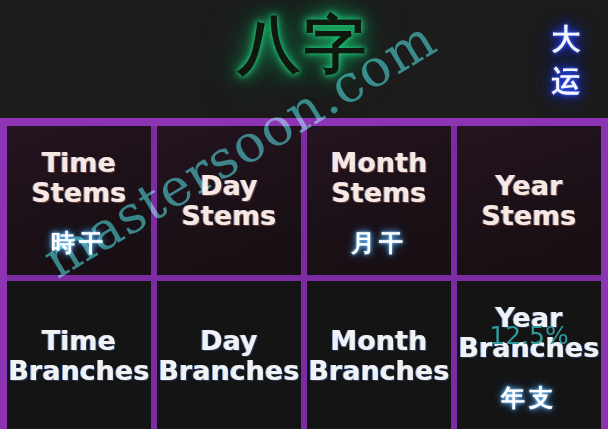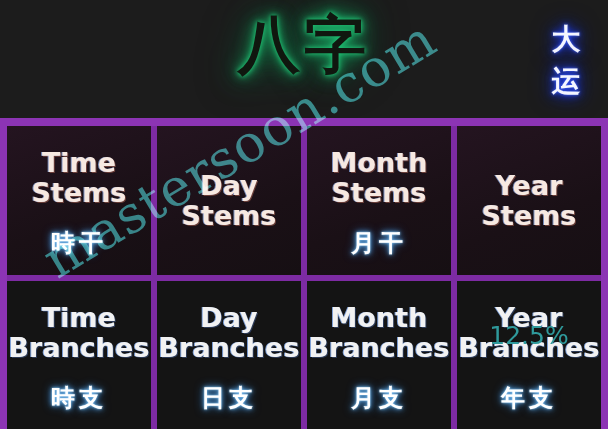--- a/index.html
+++ b/index.html
@@ -203,37 +203,34 @@
         <span class="word">Year</span>
         <span class="word">Stems</span>
       </div>
     </div>
 
     <div class="cell row-branches">
       <div class="cell-en">
         <span class="word">Time</span>
         <span class="word">Branches</span>
       </div>
-      <div class="cell-cn">時支</div>
     </div>
 
     <div class="cell row-branches">
       <div class="cell-en">
         <span class="word">Day</span>
         <span class="word">Branches</span>
       </div>
-      <div class="cell-cn">日支</div>
     </div>
 
     <div class="cell row-branches">
       <div class="cell-en">
         <span class="word">Month</span>
         <span class="word">Branches</span>
       </div>
-      <div class="cell-cn">月支</div>
     </div>
 
     <div class="cell row-branches">
       <div class="cell-en">
         <span class="word">Year</span>
         <span class="word">Branches</span>
       </div>
       <div class="cell-cn">年支</div>
       <div class="cell-percent">12.5%</div>
     </div>

